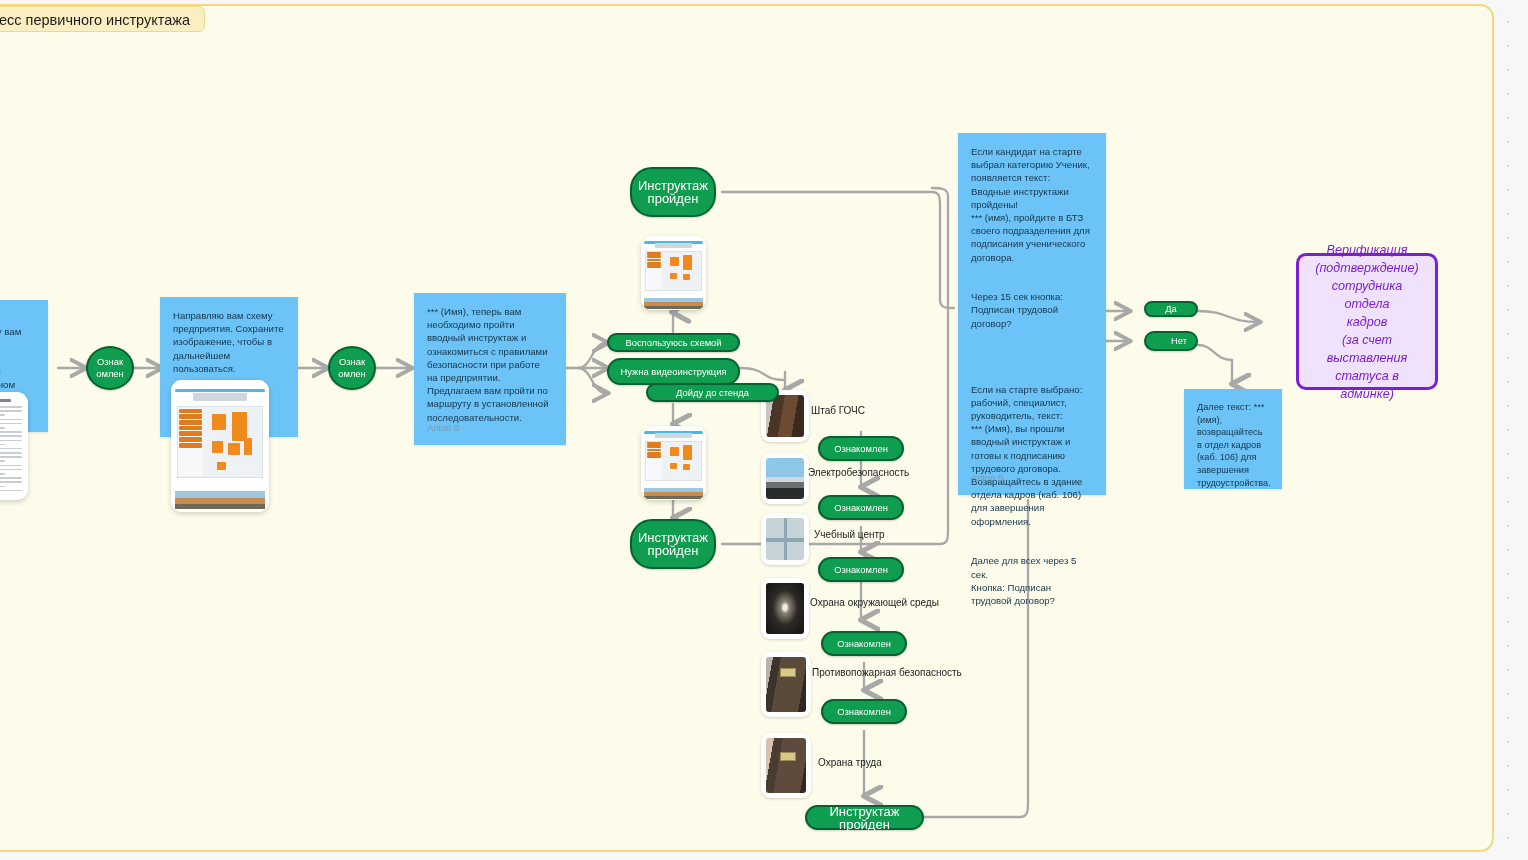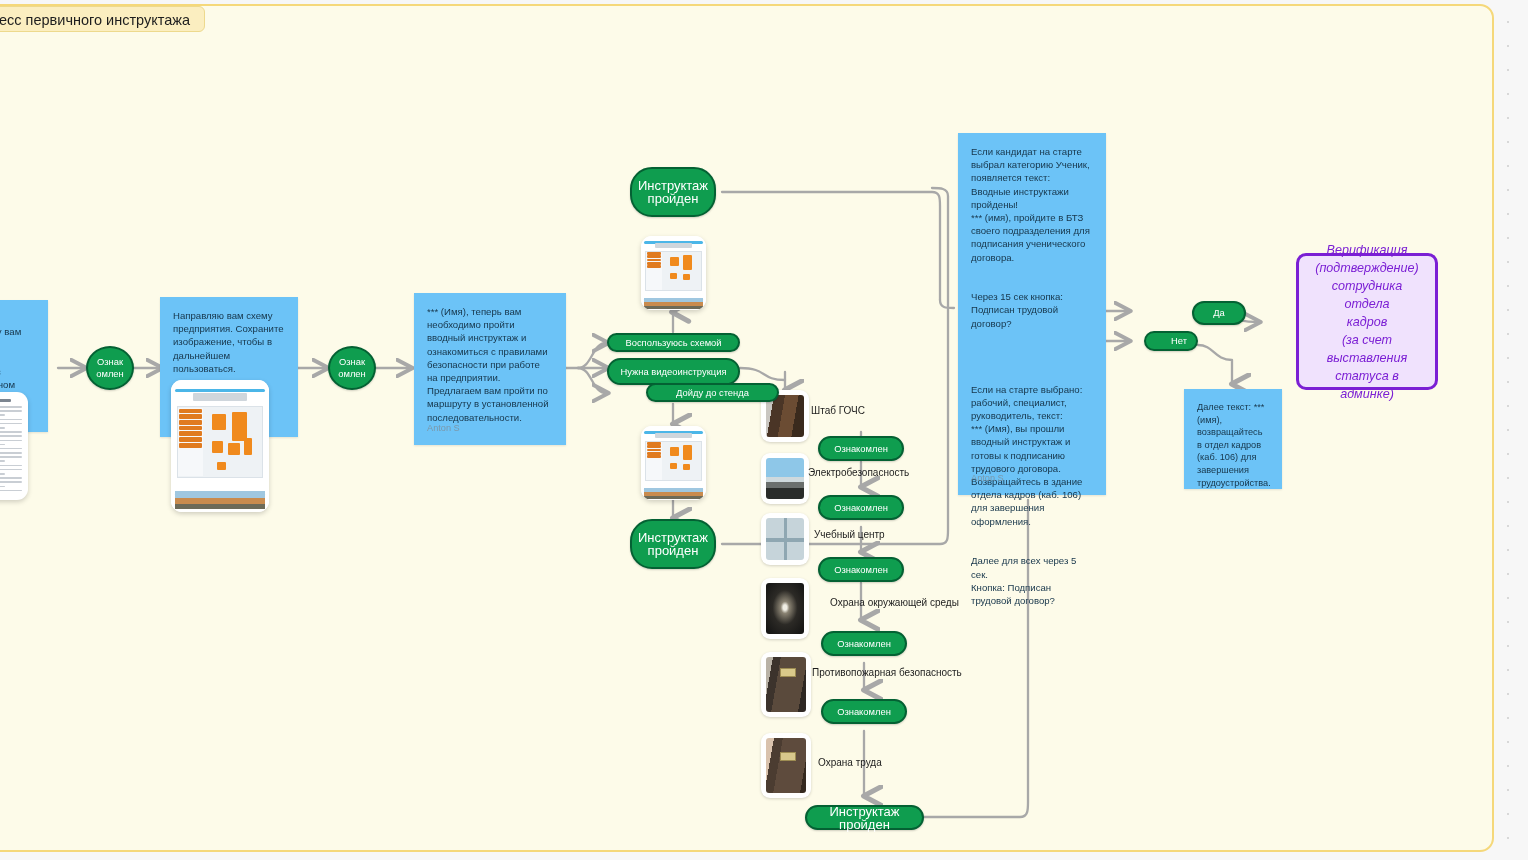--- a/index.html
+++ b/index.html
@@ -417,21 +417,21 @@
   <div class="thumb" style="left:761px; top:652px; width:50px; height:65px;">
     <div class="inner ph-door-brown"></div>
   </div>
   <div class="thumb" style="left:761px; top:733px; width:50px; height:65px;">
     <div class="inner ph-door-light"></div>
   </div>
 
   <div class="flabel" style="left:811px; top:405px;">Штаб ГОЧС</div>
   <div class="flabel" style="left:808px; top:467px;">Электробезопасность</div>
   <div class="flabel" style="left:814px; top:529px;">Учебный центр</div>
-  <div class="flabel" style="left:810px; top:597px;padding-left:20px;">Охрана окружающей среды</div>
+  <div class="flabel" style="left:810px; top:597px;">Охрана окружающей среды</div>
   <div class="flabel" style="left:812px; top:667px;">Противопожарная безопасность</div>
   <div class="flabel" style="left:818px; top:757px;">Охрана труда</div>
 
   <div class="gnode ellipse" style="left:86px; top:346px; width:48px; height:44px;">Ознак омлен</div>
   <div class="gnode ellipse" style="left:328px; top:346px; width:48px; height:44px;">Ознак омлен</div>
 
   <div class="gnode round big" style="left:630px; top:167px; width:86px; height:50px;">Инструктаж пройден</div>
   <div class="gnode round big" style="left:630px; top:519px; width:86px; height:50px;">Инструктаж пройден</div>
 
   <div class="gnode pill" style="left:607px; top:333px; width:133px; height:19px;">Воспользуюсь схемой</div>
@@ -439,15 +439,15 @@
   <div class="gnode pill" style="left:607px; top:383px; width:133px; height:19px;margin-left:39px;">Дойду до стенда</div>
 
   <div class="gnode pill" style="left:818px; top:436px; width:86px; height:25px;">Ознакомлен</div>
   <div class="gnode pill" style="left:818px; top:495px; width:86px; height:25px;">Ознакомлен</div>
   <div class="gnode pill" style="left:818px; top:557px; width:86px; height:25px;">Ознакомлен</div>
   <div class="gnode pill" style="left:821px; top:631px; width:86px; height:25px;">Ознакомлен</div>
   <div class="gnode pill" style="left:821px; top:699px; width:86px; height:25px;">Ознакомлен</div>
 
   <div class="gnode pill big" style="left:805px; top:805px; width:119px; height:25px;">Инструктаж пройден</div>
 
-  <div class="gnode pill" style="left:1192px; top:301px; width:54px; height:24px;">Да</div>
+  <div class="gnode pill" style="left:1144px; top:301px; width:54px; height:16px;">Да</div>
   <div class="gnode pill" style="left:1144px; top:331px; width:54px; height:20px;padding-left:16px;">Нет</div>
 </div>
 
 </body></html>

